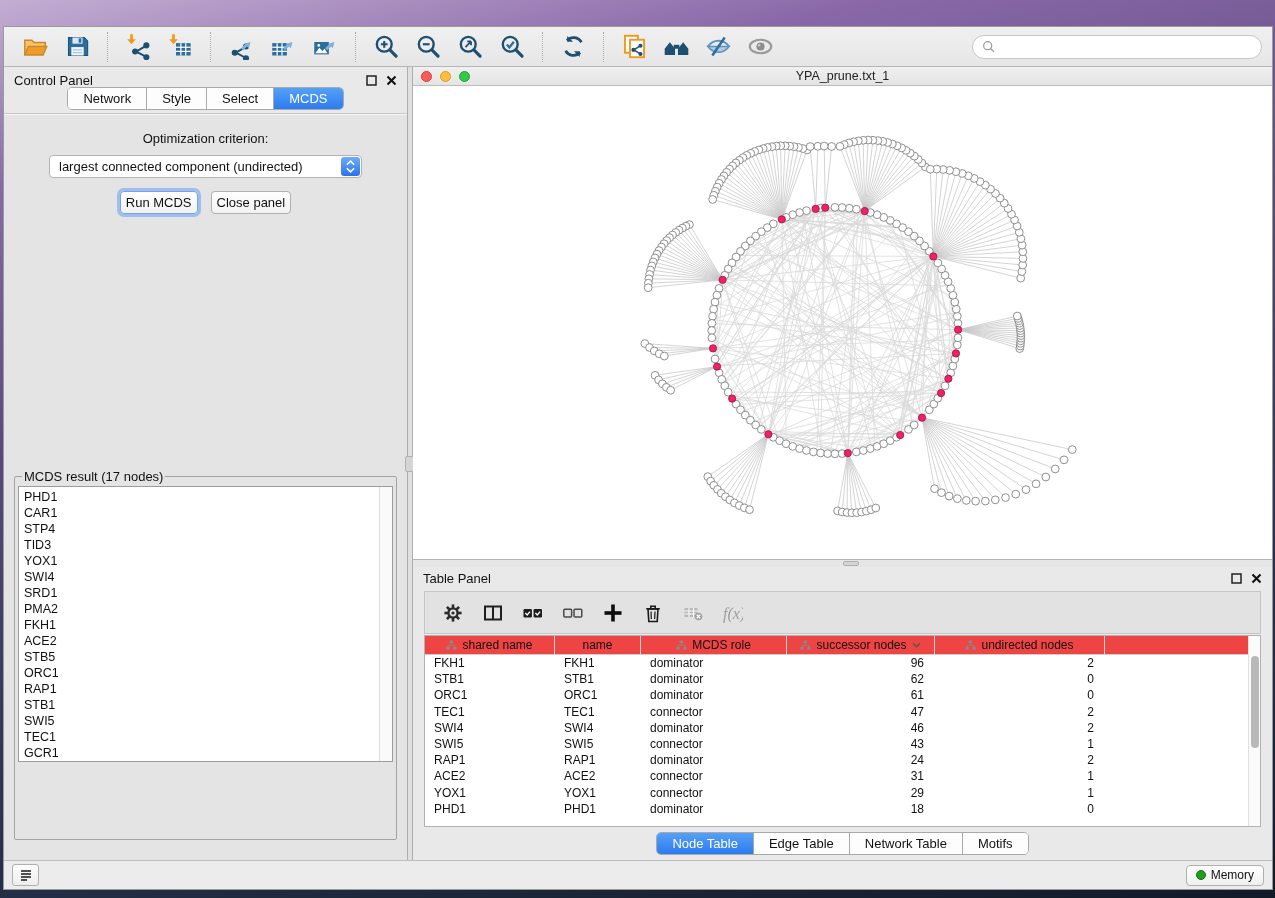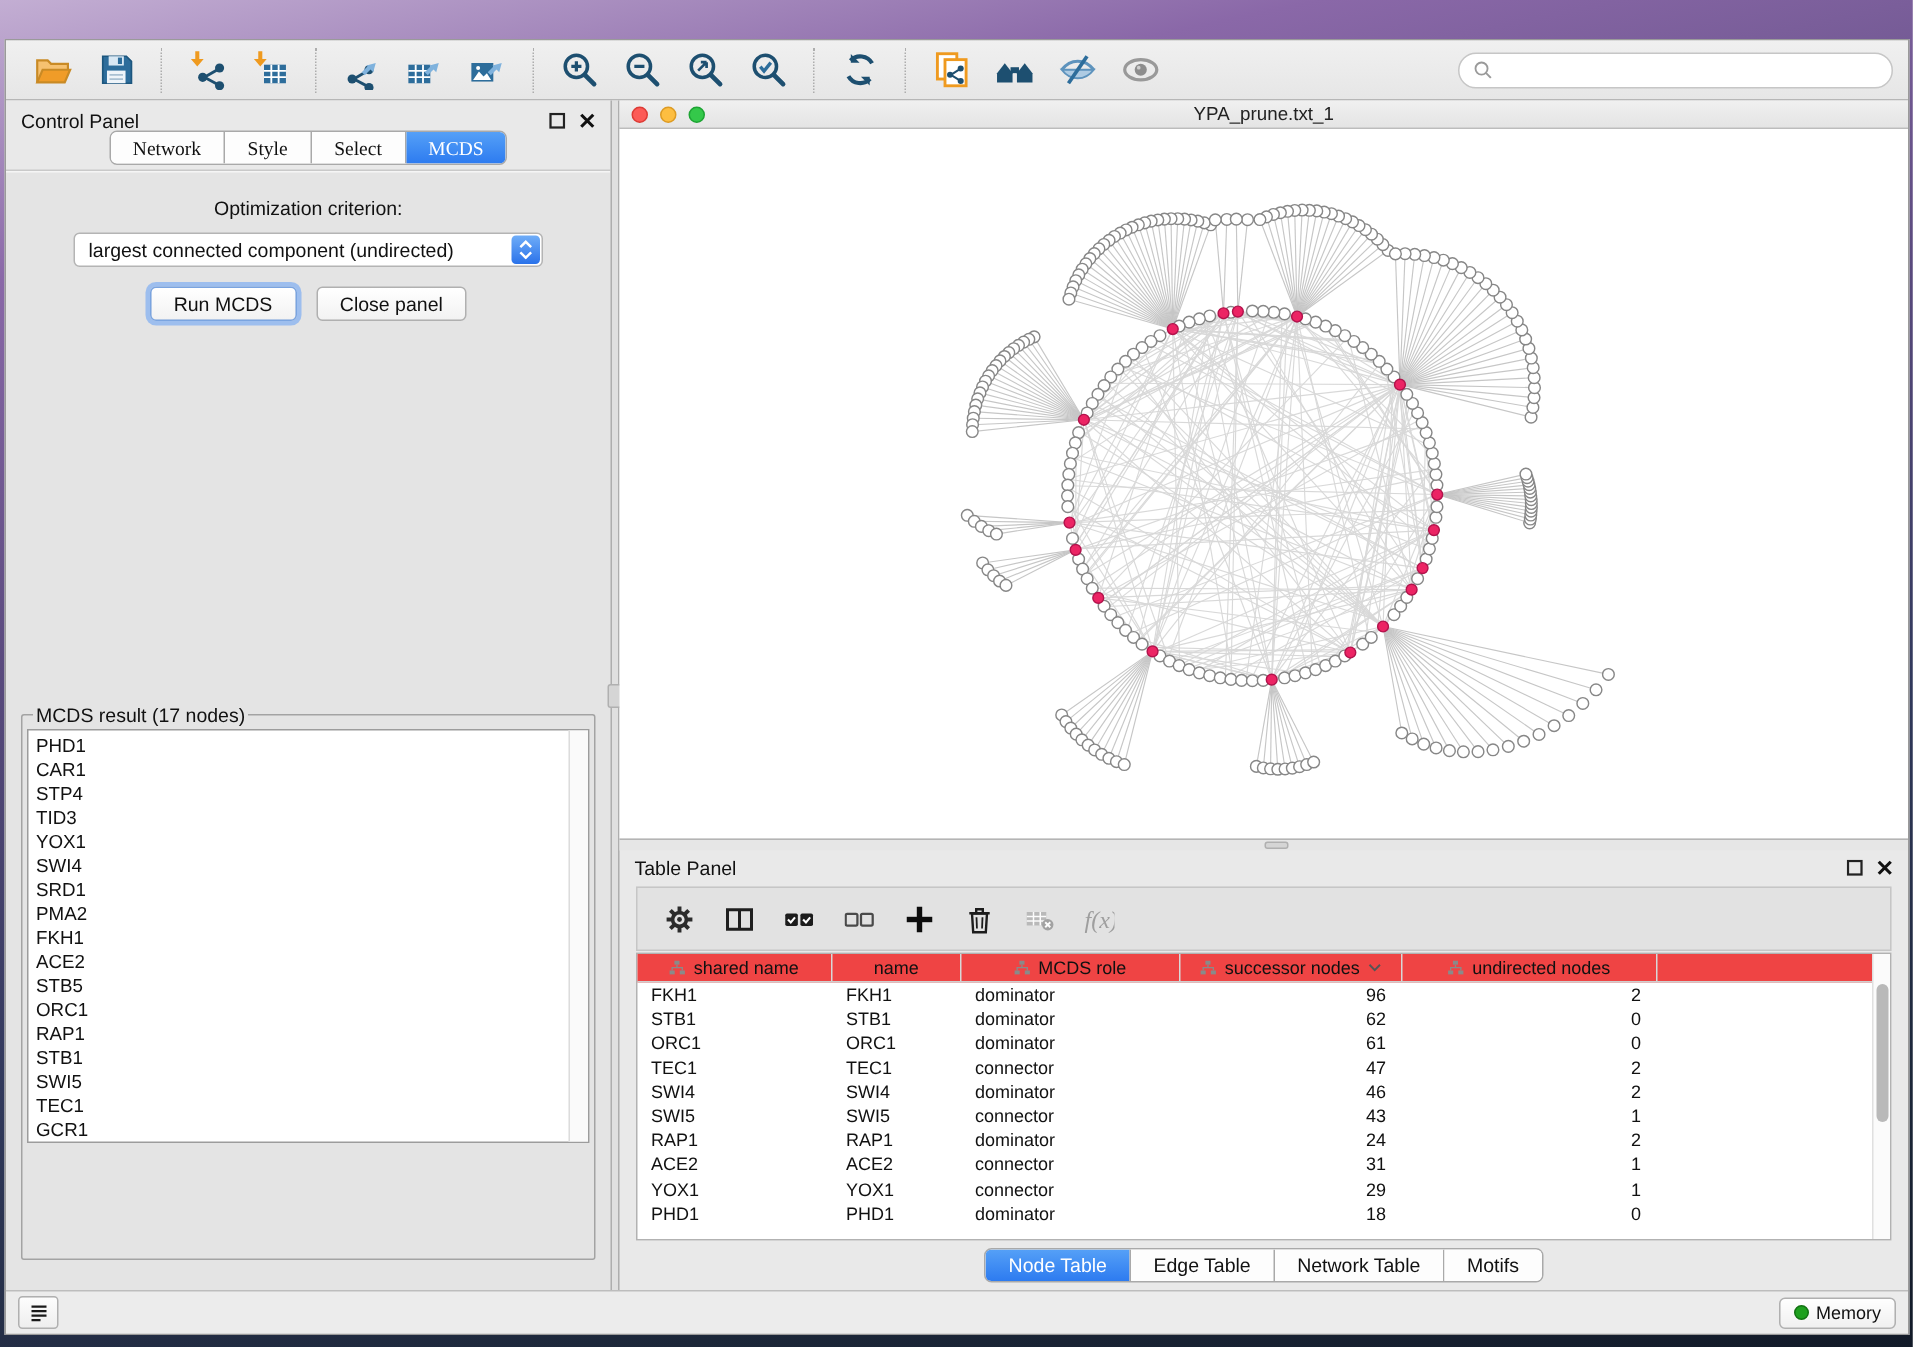--- a/index.html
+++ b/index.html
@@ -25,36 +25,36 @@
 
   
   .main { flex:1; display:flex; min-height:0; }
 
   
   .cpanel { width:403px; flex:0 0 auped; flex:0 0 403px; background:#e9e9e9; display:flex; flex-direction:column; min-height:0; }
   .panel-titlebar { height:27px; display:flex; align-items:center; padding:0 10px; flex:0 0 auto; }
   .panel-title { font-size:13px; color:#111; }
   .panel-ctrls { margin-left:auto; display:flex; align-items:center; gap:9px; }
   .panel-ctrls svg { width:11px; height:11px; display:block; }
-  .cp-tabs-row { height:20px; display:flex; justify-content:center; align-items:flex-end; flex:0 0 auto; position:relative;font-family:Liberation Serif, serif; }
+  .cp-tabs-row { height:20px; display:flex; justify-content:center; align-items:flex-end; flex:0 0 auto; position:relative; }
   .cp-tabs-row::after { content:""; position:absolute; left:0; right:0; bottom:0; border-bottom:1px solid #c9c9c9; }
   .seg { display:flex; z-index:2; border:1px solid #a9a9a9; border-radius:5px; overflow:hidden; background:#fff; margin-bottom:4px;}
   .seg .seg-item { font-size:13px; color:#111; background:#fdfdfd; padding:3px 15px; border-right:1px solid #a9a9a9; cursor:default; line-height:15px;}
   .seg .seg-item:last-child { border-right:none; }
   .seg .seg-item.active { background:linear-gradient(#55a0f7,#2d7bf0); color:#fff;text-align:right; }
   .cp-content { flex:1; background:#e4e4e4; border-top:1px solid #f5f5f5; display:flex; flex-direction:column; min-height:0; padding-bottom:20px; }
   .opt-label { text-align:center; font-size:13px; color:#111; margin-top:16px; }
   .opt-select { margin:9px 45px 0 45px; height:23px; background:#fff; border:1px solid #b4b4b4; border-radius:4px;
     display:flex; align-items:center; font-size:13px; color:#111; position:relative; }
   .opt-select .sel-text { padding-left:9px; flex:1; white-space:nowrap; }
   .stepper { width:19px; height:19px; margin-right:1px; border-radius:3px;
     background:linear-gradient(#6fadf8,#2a72ea); display:flex; flex-direction:column; align-items:center; justify-content:center; gap:1px; }
   .stepper svg { width:9px; height:6px; display:block; }
   .opt-buttons { display:flex; justify-content:center; gap:13px; margin-top:13px; }
-  .mac-btn { height:23px; padding:0 15px; background:linear-gradient(#ffffff,#f2f2f2); border:1px solid #b0b0b0;
+  .mac-btn { height:23px; padding:0 5px; background:linear-gradient(#ffffff,#f2f2f2); border:1px solid #b0b0b0;
     border-radius:4px; font-size:13px; color:#111; display:flex; align-items:center; }
   .mac-btn.focused { box-shadow:0 0 0 3px rgba(110,165,245,.6); border-color:#7aa4e0; }
   .spacer { flex:1; }
   fieldset.mcds { margin:0 10px; border:1px solid #a3a3a3; border-radius:2px; padding:2px 3px 3px 3px; height:371px; flex:0 0 auto; display:flex; }
   fieldset.mcds legend { font-size:13px; color:#111; padding:0 2px; margin-left:4px; }
   .mcds-list { flex:1; background:#fff; border:1px solid #9c9c9c; display:flex; min-height:0; }
   .mcds-items { flex:1; overflow:hidden; padding:2px 0 0 5px; }
   .mcds-items div { font-size:12.5px; line-height:16px; color:#111; }
   .mcds-scroll { width:13px; border-left:1px solid #dcdcdc; background:#fafafa; }
 

